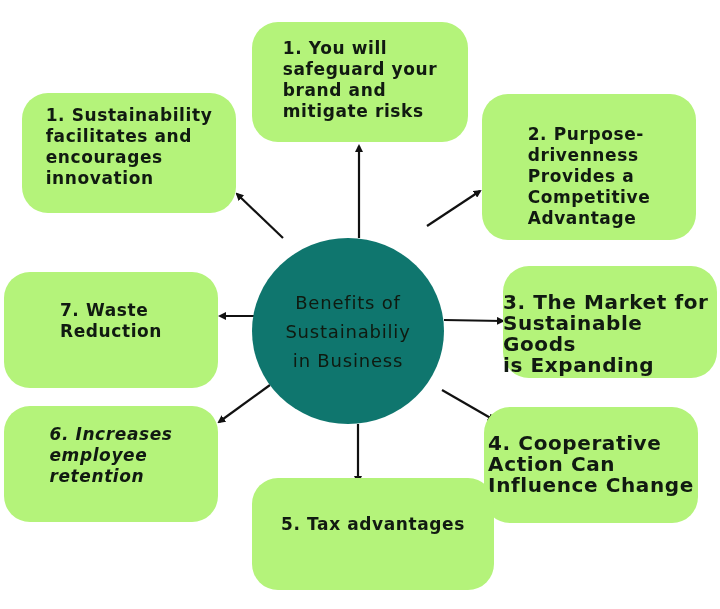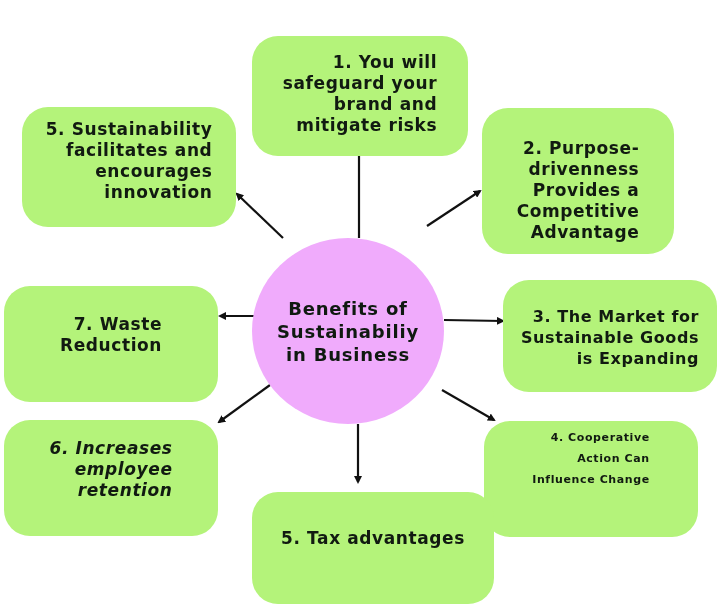--- a/index.html
+++ b/index.html
@@ -3,41 +3,40 @@
 <meta charset="utf-8">
 <style>
   html, body { margin: 0; padding: 0; background: #ffffff; }
   body { width: 720px; height: 609px; position: relative; overflow: hidden;
          font-family: "DejaVu Sans", "Liberation Sans", sans-serif; }
   .box {
     position: absolute;
     background: #b4f37a;
     border-radius: 26px;
     display: flex; align-items: flex-start; justify-content: center;
-    text-align: right;
+    text-align: left;
     color: #111a11;
     font-weight: bold;
     font-size: 17px;
     line-height: 21px;
     letter-spacing: 0.6px;
     box-sizing: border-box;
     padding-top: 14px;
     white-space: pre-line;
-    margin-top: 14px;
   }
   .box span { display: block; }
   .center {
     position: absolute;
     left: 252px; top: 238px;
     width: 192px; height: 186px;
     border-radius: 50%;
-    background: #f0abfc;
+    background: #0f766e;
     display: flex; align-items: center; justify-content: center;
     text-align: center;
-    font-weight: bold; font-size: 18px; line-height: 23px;
+    font-weight: normal; font-size: 18px; line-height: 29px;
     color: #0f1a10;
     white-space: pre-line;
     letter-spacing: 0.8px;
   }
   svg.arrows { position: absolute; left: 0; top: 0; }
 </style>
 </head>
 <body>
 
 <svg class="arrows" width="720" height="609">
@@ -70,35 +69,35 @@
 in Business</span>
 </div>
 
 <div class="box" style="left:252px;top:22px;width:216px;height:120px;padding-top:16px;">
   <span>1. You will
 safeguard your
 brand and
 mitigate risks</span>
 </div>
 
-<div class="box" style="left:482px;top:94px;width:192px;height:146px;padding-top:30px;">
+<div class="box" style="left:482px;top:94px;width:214px;height:146px;padding-top:30px;">
   <span>2. Purpose-
 drivenness
 Provides a
 Competitive
 Advantage</span>
 </div>
 
-<div class="box" style="left:503px;top:266px;width:214px;height:112px;padding-top:26px;font-size:16px;">
+<div class="box" style="left:503px;top:266px;width:214px;height:112px;padding-top:26px;font-size:20px;">
   <span>3. The Market for
 Sustainable Goods
 is Expanding</span>
 </div>
 
-<div class="box" style="left:484px;top:407px;width:214px;height:116px;padding-top:6px;font-size:11px;">
+<div class="box" style="left:484px;top:407px;width:214px;height:116px;padding-top:26px;font-size:20px;">
   <span>4. Cooperative
 Action Can
 Influence Change</span>
 </div>
 
 <div class="box" style="left:252px;top:478px;width:242px;height:112px;padding-top:36px;">
   <span>5. Tax advantages</span>
 </div>
 
 <div class="box" style="left:4px;top:406px;width:214px;height:116px;padding-top:18px;font-style:italic;">
@@ -106,17 +105,17 @@
 employee
 retention</span>
 </div>
 
 <div class="box" style="left:4px;top:272px;width:214px;height:116px;padding-top:28px;">
   <span>7. Waste
 Reduction</span>
 </div>
 
 <div class="box" style="left:22px;top:93px;width:214px;height:120px;padding-top:12px;">
-  <span>5. Sustainability
+  <span>1. Sustainability
 facilitates and
 encourages
 innovation</span>
 </div>
 
 </body></html>

